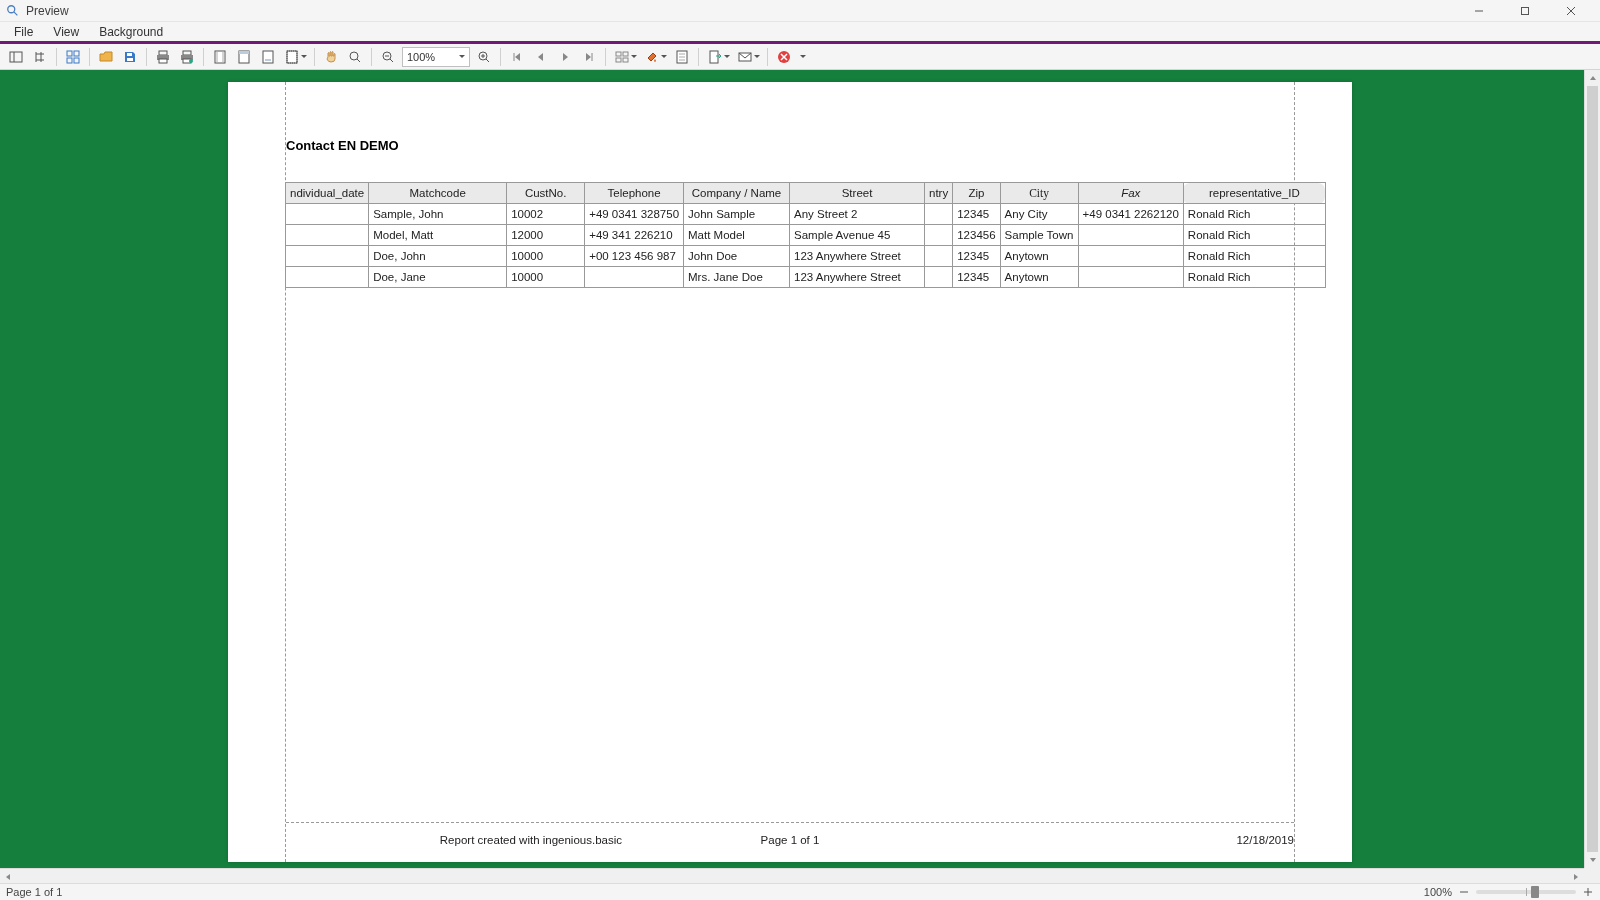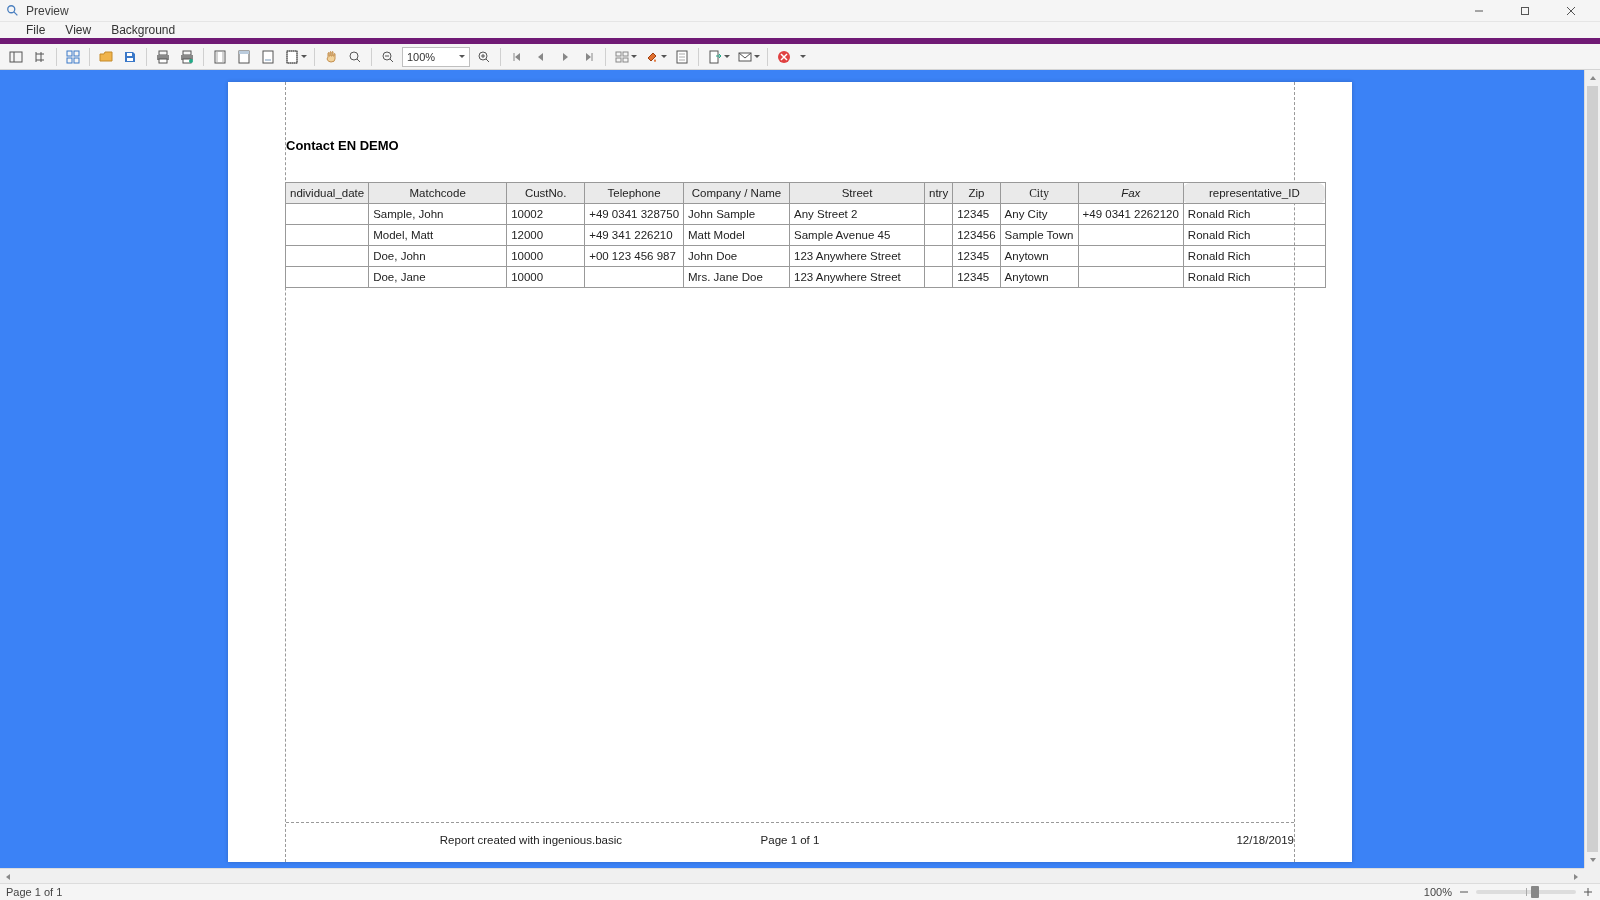--- a/index.html
+++ b/index.html
@@ -7,35 +7,35 @@
 
 
 .titlebar { height: 22px; background: #f5f5f5; display: flex; align-items: center; padding: 0 6px; border-bottom: 1px solid #e5e5e5; }
 .titlebar .app-icon { width: 14px; height: 14px; margin-right: 6px; display: inline-flex; align-items: center; justify-content: center; }
 .titlebar .app-icon svg { width: 14px; height: 14px; }
 .titlebar .title { color: #404040; }
 .win-controls { margin-left: auto; display: flex; }
 .win-controls .wc { width: 46px; height: 22px; display: flex; align-items: center; justify-content: center; color: #555; }
 
 
-.menubar { height: 22px; background: #f5f5f5; display: flex; align-items: center; padding: 0 16px; border-bottom: 6px solid #701a75; }
+.menubar { height: 22px; background: #f5f5f5; display: flex; align-items: center; padding: 0 4px; border-bottom: 3px solid #701a75; }
 .menubar .m { padding: 3px 10px; }
 
 
 .toolbar { height: 26px; background: #f5f5f5; display: flex; align-items: center; padding: 0 4px; border-bottom: 1px solid #d4d4d4; }
 .toolbar .btn { width: 22px; height: 22px; display: flex; align-items: center; justify-content: center; margin: 0 1px; border-radius: 2px; position: relative; }
 .toolbar .btn.with-drop { width: 28px; padding-right: 6px; }
 .toolbar .btn .drop { position: absolute; right: 2px; top: 9px; width: 0; height: 0; border-left: 3px solid transparent; border-right: 3px solid transparent; border-top: 3px solid #555; }
 .toolbar .sep { width: 1px; height: 18px; background: #d0d0d0; margin: 0 4px; }
 .toolbar svg { width: 14px; height: 14px; }
 .zoom-combo { width: 68px; height: 20px; border: 1px solid #bfbfbf; background: #fff; display: flex; align-items: center; padding: 0 4px; font-size: 11px; margin: 0 2px; position: relative; }
 .zoom-combo .drop { position: absolute; right: 4px; top: 7px; width: 0; height: 0; border-left: 3px solid transparent; border-right: 3px solid transparent; border-top: 3px solid #555; }
 
 
-.canvas { position: absolute; top: 70px; bottom: 32px; left: 0; right: 16px; background: #3b82f6; overflow: hidden; }
+.canvas { position: absolute; top: 70px; bottom: 32px; left: 0; right: 16px; background: #15803d; overflow: hidden; }
 .page-wrapper { position: absolute; left: 228px; top: 12px; width: 1124px; height: 780px; background: #fff; box-shadow: 0 0 4px rgba(0,0,0,0.2); }
 .margin-box { position: absolute; left: 57px; top: 0; right: 57px; bottom: 0; border-left: 1px dashed #999; border-right: 1px dashed #999; }
 .margin-box-top { position: absolute; left: 0; right: 0; top: 740px; border-top: 1px dashed #999; }
 
 .report-title { position: absolute; left: 58px; top: 56px; font-size: 13px; font-weight: bold; color: #000; }
 
 
 .data-table { position: absolute; left: 57px; top: 100px; border-collapse: collapse; font-size: 11.5px; color: #222; table-layout: fixed; }
 .data-table th, .data-table td { border: 1px solid #999; padding: 3px 4px; height: 21px; white-space: nowrap; overflow: hidden; text-align: left; font-weight: normal; }
 .data-table th { background: #eaeaea; text-align: center; }

